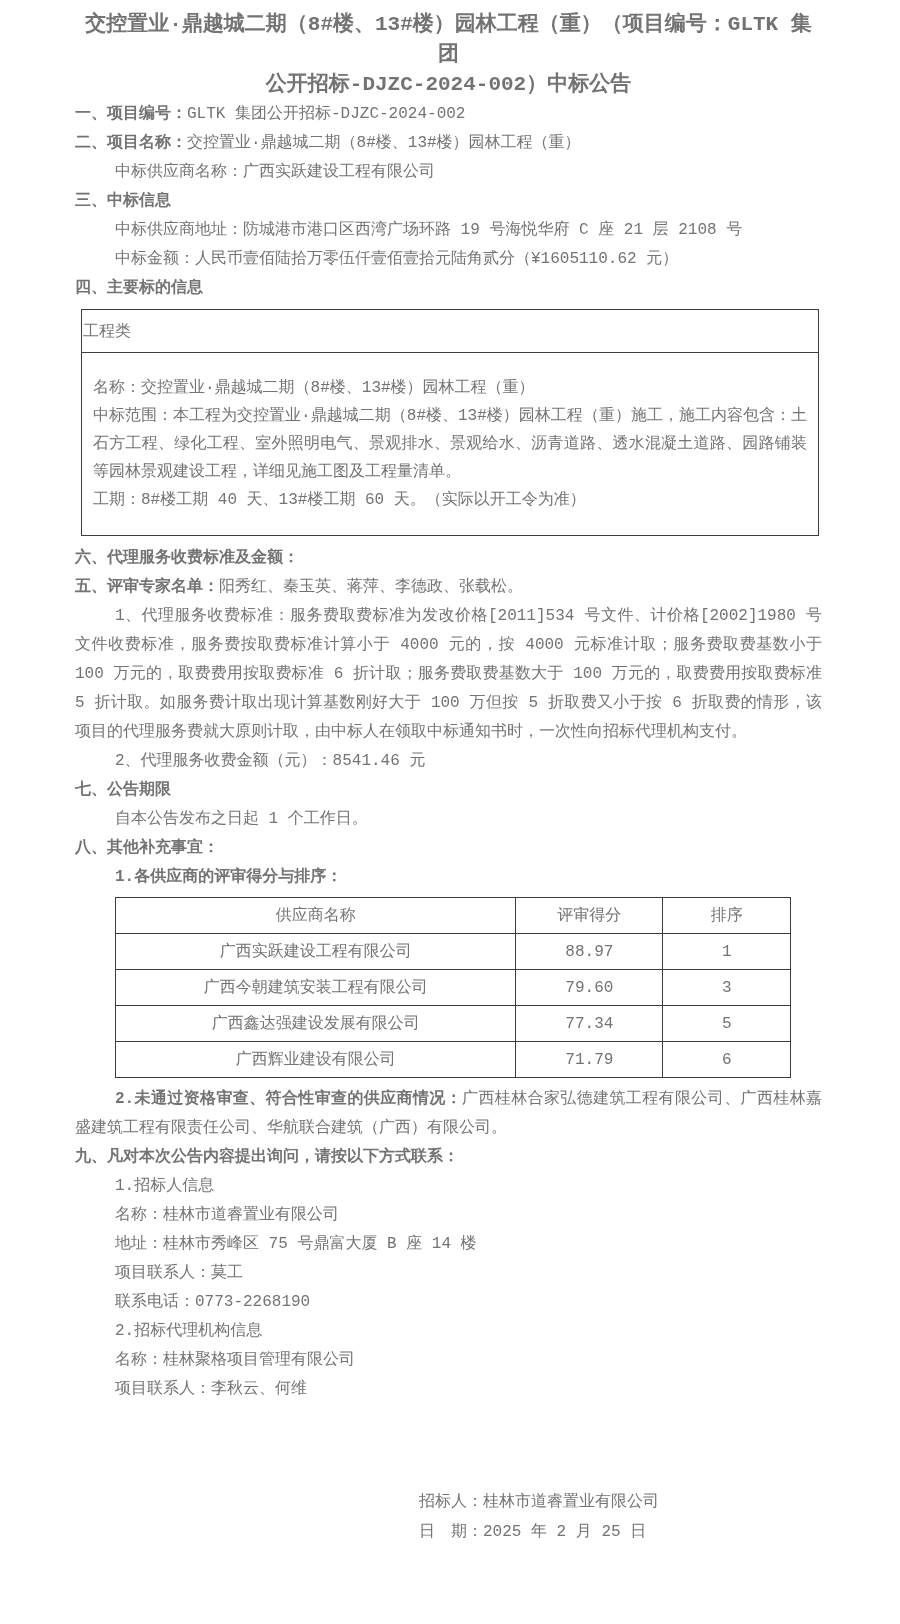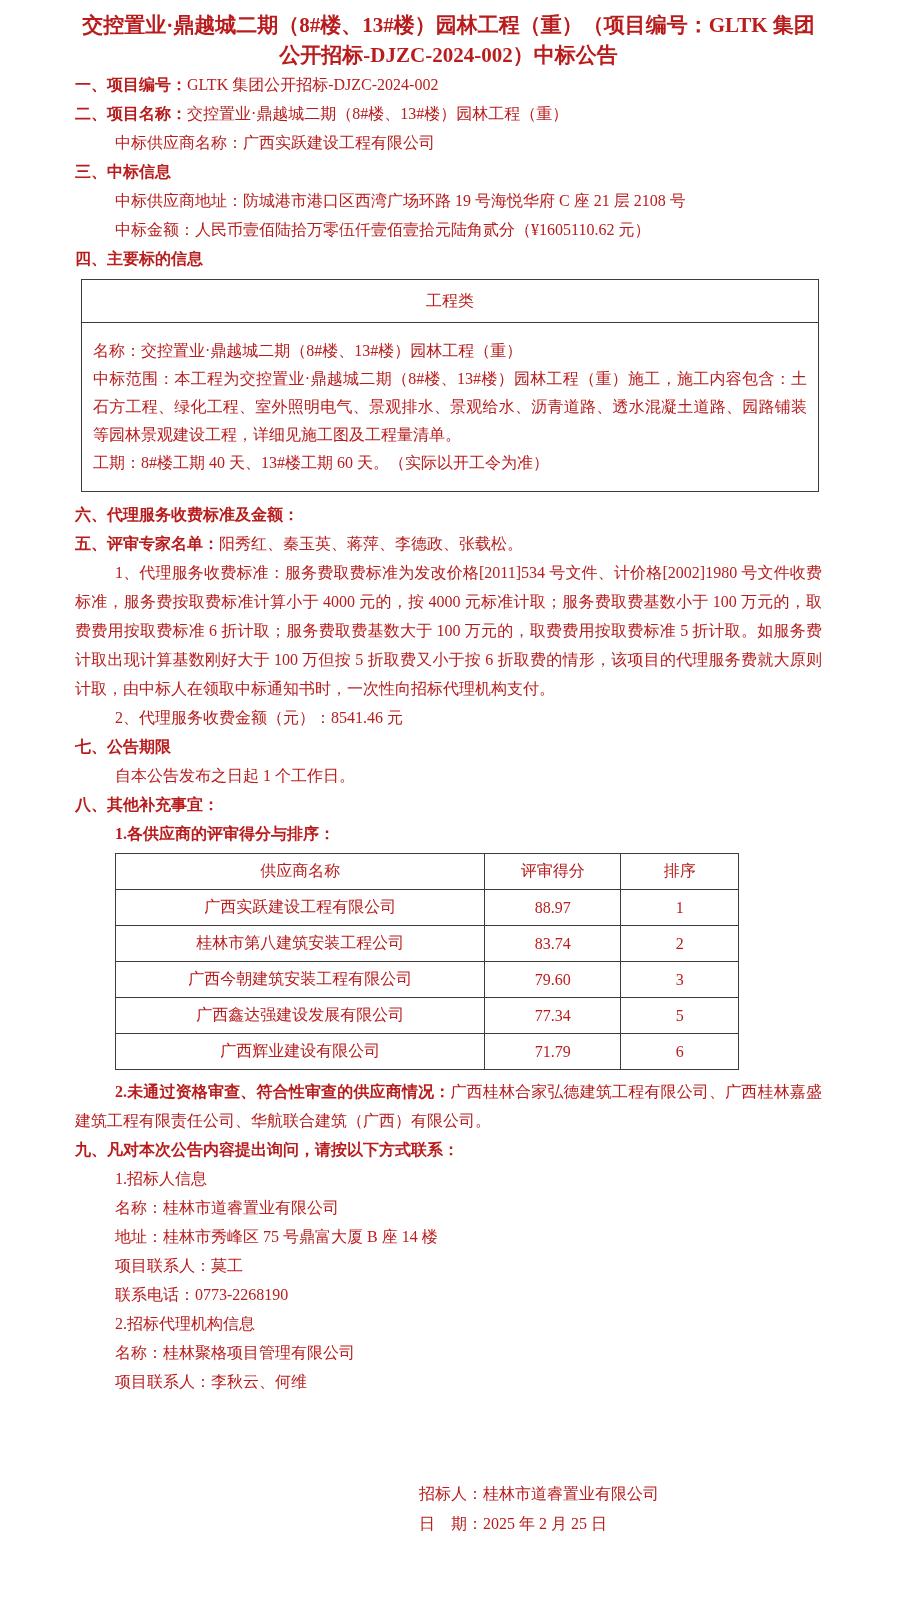--- a/index.html
+++ b/index.html
@@ -1,32 +1,32 @@
 <!DOCTYPE html>
 <html><head>
 <meta charset="utf-8">
 <style>
   html,body{margin:0;padding:0;background:#ffffff;}
   .page{
     position:relative;width:900px;height:1624px;background:#fff;overflow:hidden;
-    font-family:Liberation Serif, serif;
-    font-size:16px;color:#b91c1c;
+    font-family:Liberation Mono, monospace;
+    font-size:16px;color:#737373;
   }
   .doc{padding:10px 78px 0 75px;}
   .title{font-weight:bold;font-size:21px;line-height:30px;text-align:center;}
   .line{line-height:29px;}
   .b{font-weight:bold;}
   .ind{padding-left:40px;}
   .para{line-height:29px;text-align:justify;text-indent:40px;}
   table{border-collapse:collapse;table-layout:fixed;}
   .t1{width:738px;margin:6px 0 8px 6px;}
-  .t1 th{border:1px solid #3c3c3c;font-weight:normal;height:40px;text-align:center;}
-  .t1 td{border:1px solid #3c3c3c;padding:14px 11px;}
+  .t1 th{border:1px solid #3c3c3c;font-weight:normal;height:40px;text-align:left;}
+  .t1 td{border:1px solid #3c3c3c;padding:21px 11px;}
   .t1 .cell-line{line-height:28px;text-align:justify;}
-  .t2{width:624px;margin:5px 0 7px 40px;}
+  .t2{width:676px;margin:5px 0 7px 40px;}
   .t2 th,.t2 td{border:1px solid #3c3c3c;height:35px;text-align:center;font-weight:normal;padding:0 4px;}
   .c1{width:59.3%;} .c2{width:21.8%;} .c3{width:18.9%;}
   .footer{margin-top:83px;padding-left:344px;}
   .footer .line{line-height:30px;}
 </style>
 </head>
 <body>
 
 <div class="page">
   <div class="doc">
@@ -100,25 +100,20 @@
           <th>排序</th>
         </tr>
       </thead>
       <tbody>
         <tr>
           <td>广西实跃建设工程有限公司</td>
           <td>88.97</td>
           <td>1</td>
         </tr>
         <tr>
-          <td>桂林市第八建筑安装工程公司</td>
-          <td>83.74</td>
-          <td>2</td>
-        </tr>
-        <tr>
           <td>广西今朝建筑安装工程有限公司</td>
           <td>79.60</td>
           <td>3</td>
         </tr>
         <tr>
           <td>广西鑫达强建设发展有限公司</td>
           <td>77.34</td>
           <td>5</td>
         </tr>
         <tr>

